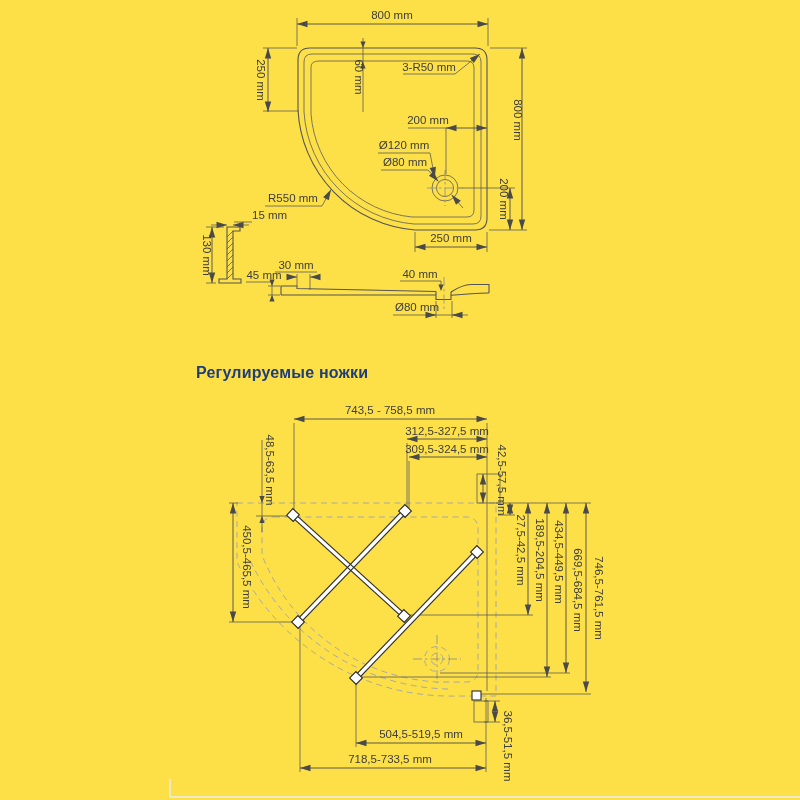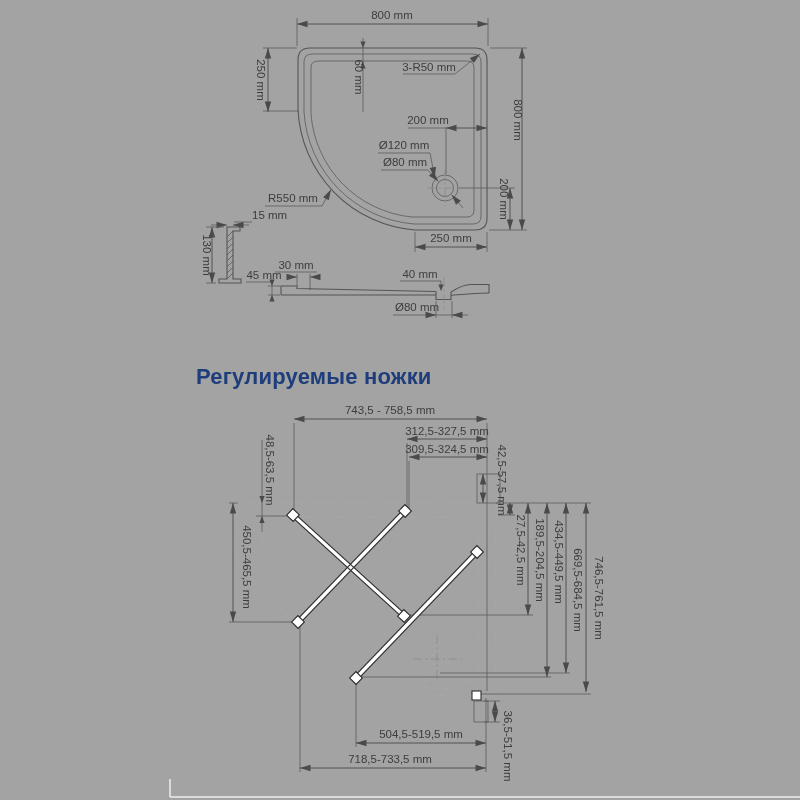--- a/index.html
+++ b/index.html
@@ -1,19 +1,19 @@
 <!DOCTYPE html>
 <html><head>
 <meta charset="utf-8">
 <style>
   html,body{margin:0;padding:0;background:#ffffff;}
-  #stage{position:relative;width:800px;height:800px;background:#a3a3a3;overflow:hidden;
+  #stage{position:relative;width:800px;height:800px;background:#fde047;overflow:hidden;
          font-family:"Liberation Sans", sans-serif;}
   #draw{position:absolute;left:0;top:0;}
-  #legs-title{position:absolute;left:196px;top:364px;font-size:22px;font-weight:bold;
+  #legs-title{position:absolute;left:196px;top:364px;font-size:16px;font-weight:bold;
               color:#1e3d7b;letter-spacing:.2px;}
   svg text{font-family:"Liberation Sans", sans-serif;font-size:11.5px;fill:#3d3d3d;}
   .ln{stroke:#4a4a4a;stroke-width:.9;fill:none;}
   .out{stroke:#555;stroke-width:1.1;fill:none;}
   .thin{stroke:#5a5a5a;stroke-width:.8;fill:none;}
   .dash{stroke:#a8a8a8;stroke-width:1;fill:none;stroke-dasharray:6 4.5;}
   .dashdot{stroke:#8a8a8a;stroke-width:.8;fill:none;stroke-dasharray:9 3 2.5 3;}
   .bar{stroke:#2e2e2e;stroke-width:1.2;fill:none;}
   .barw{stroke:#ffffff;stroke-width:4.2;fill:none;}
   .foot{fill:#ffffff;stroke:#2e2e2e;stroke-width:1.1;}

